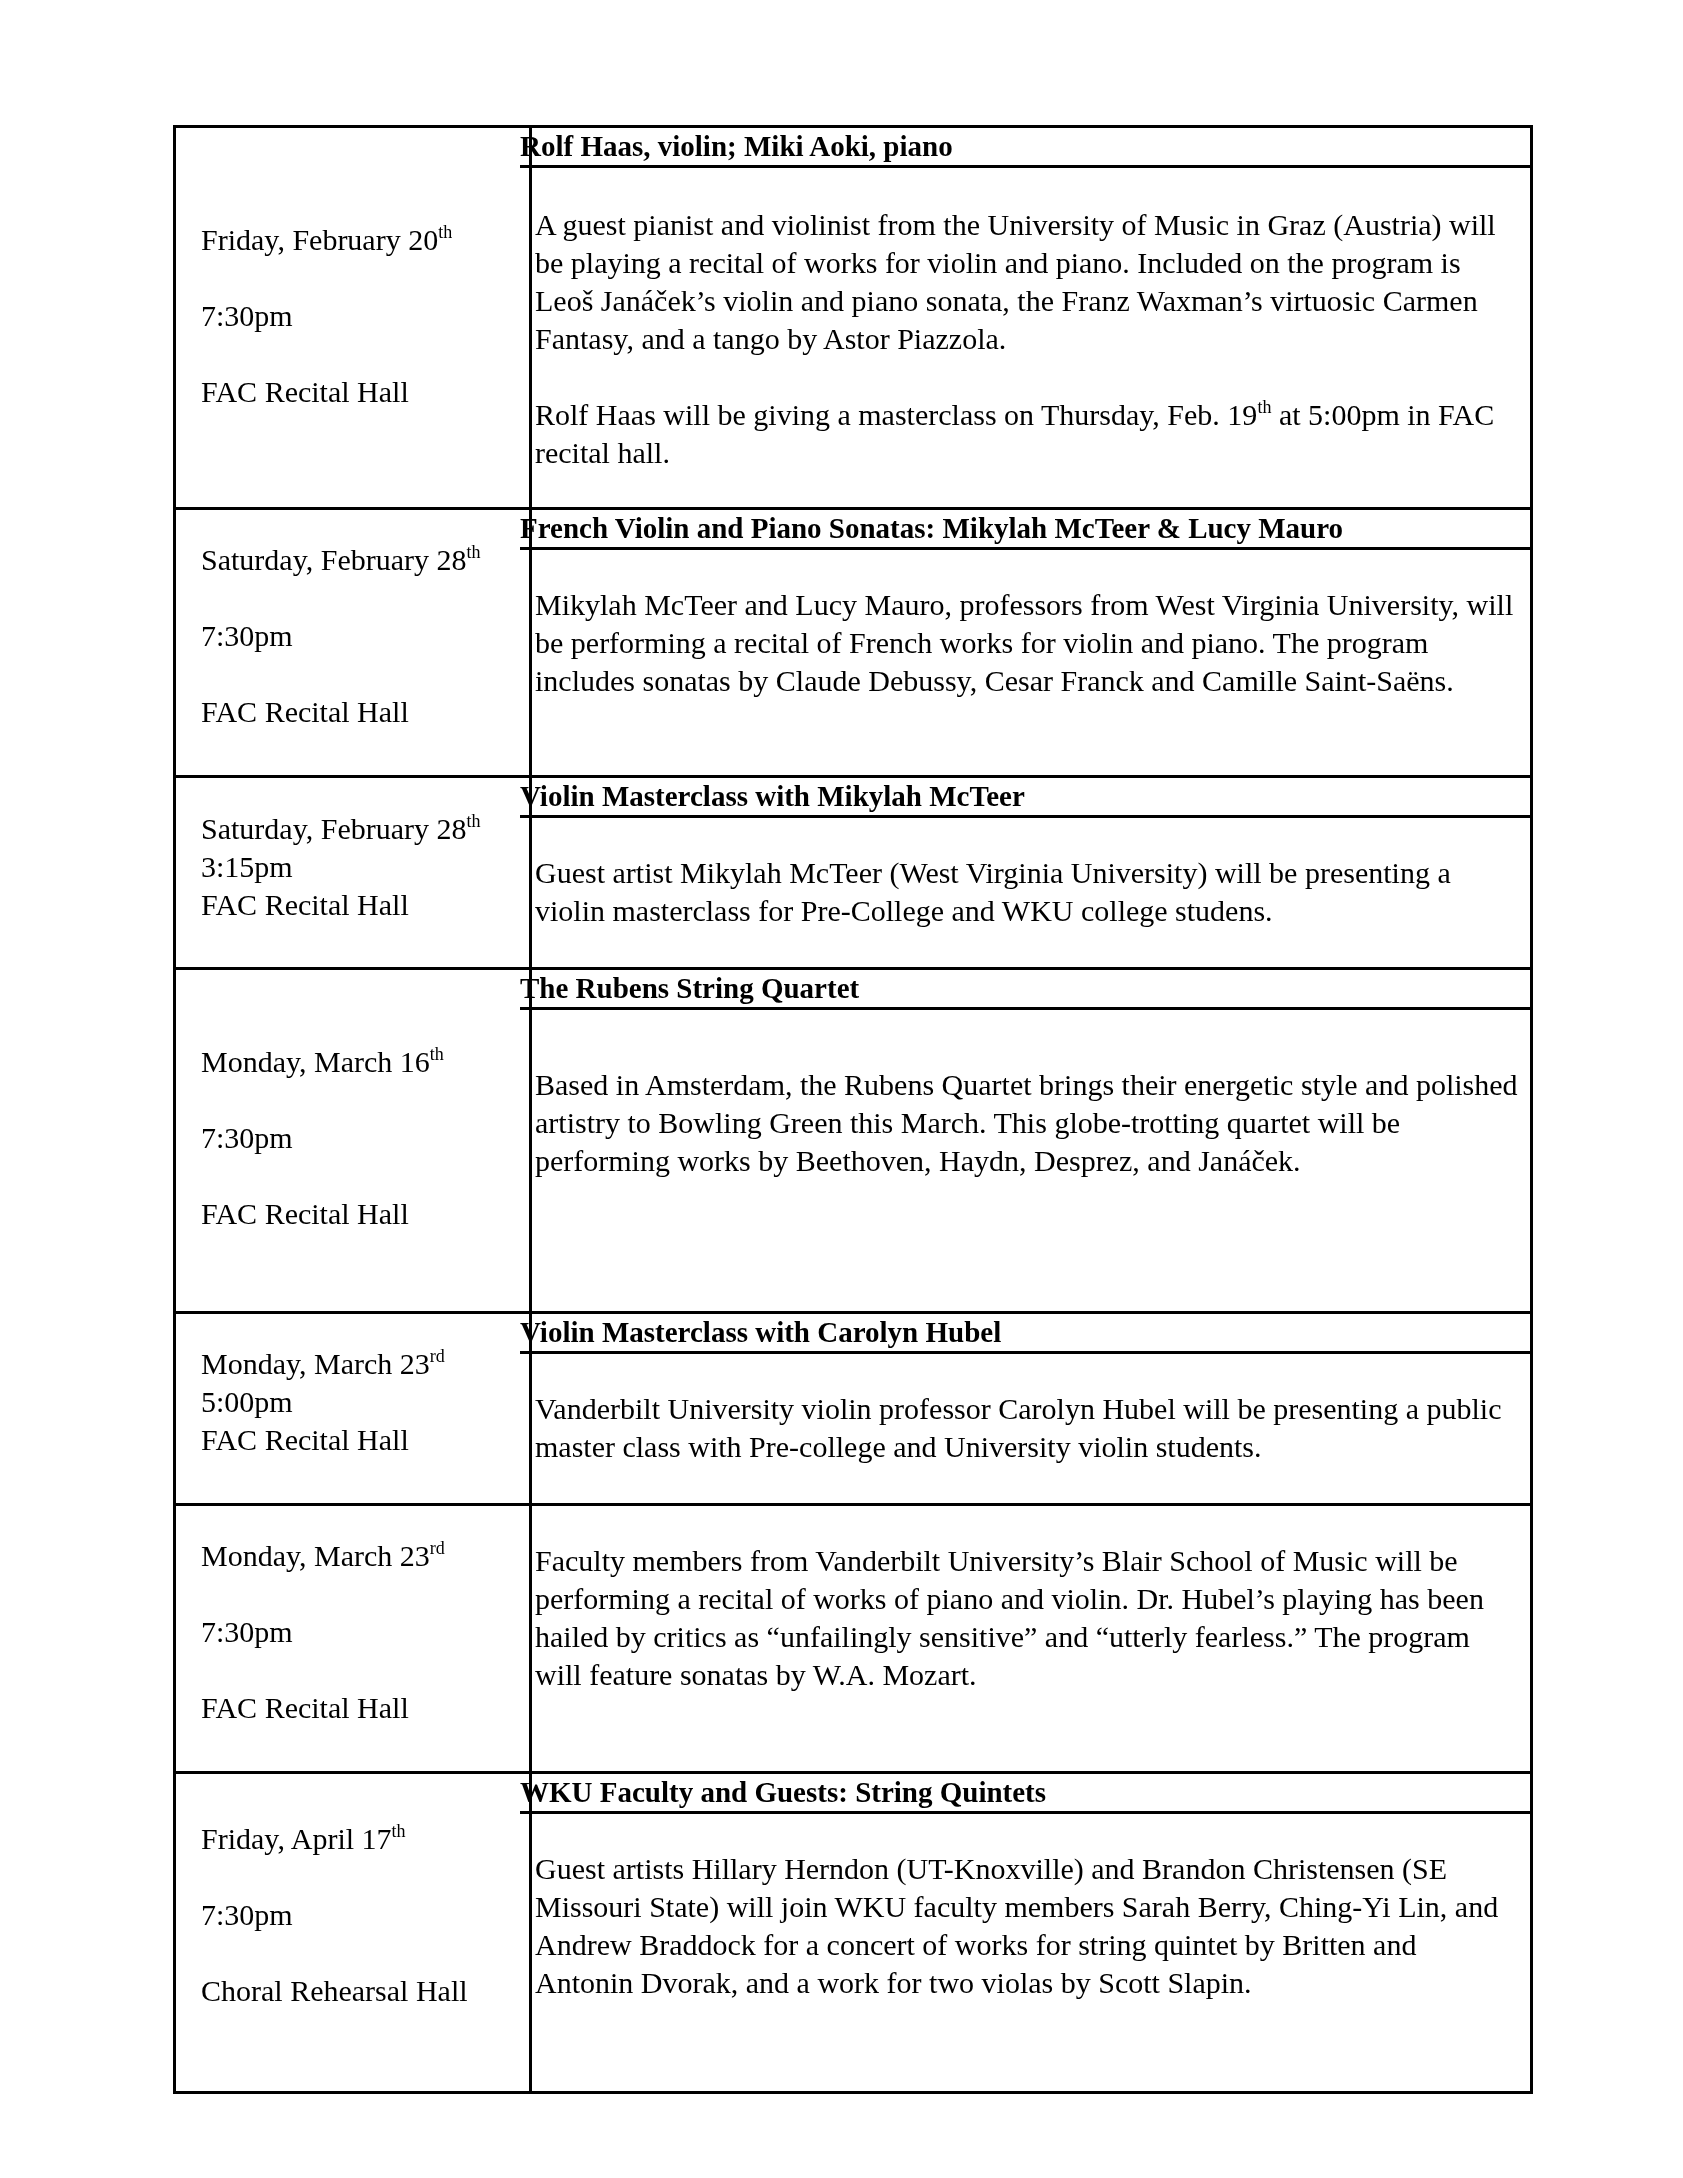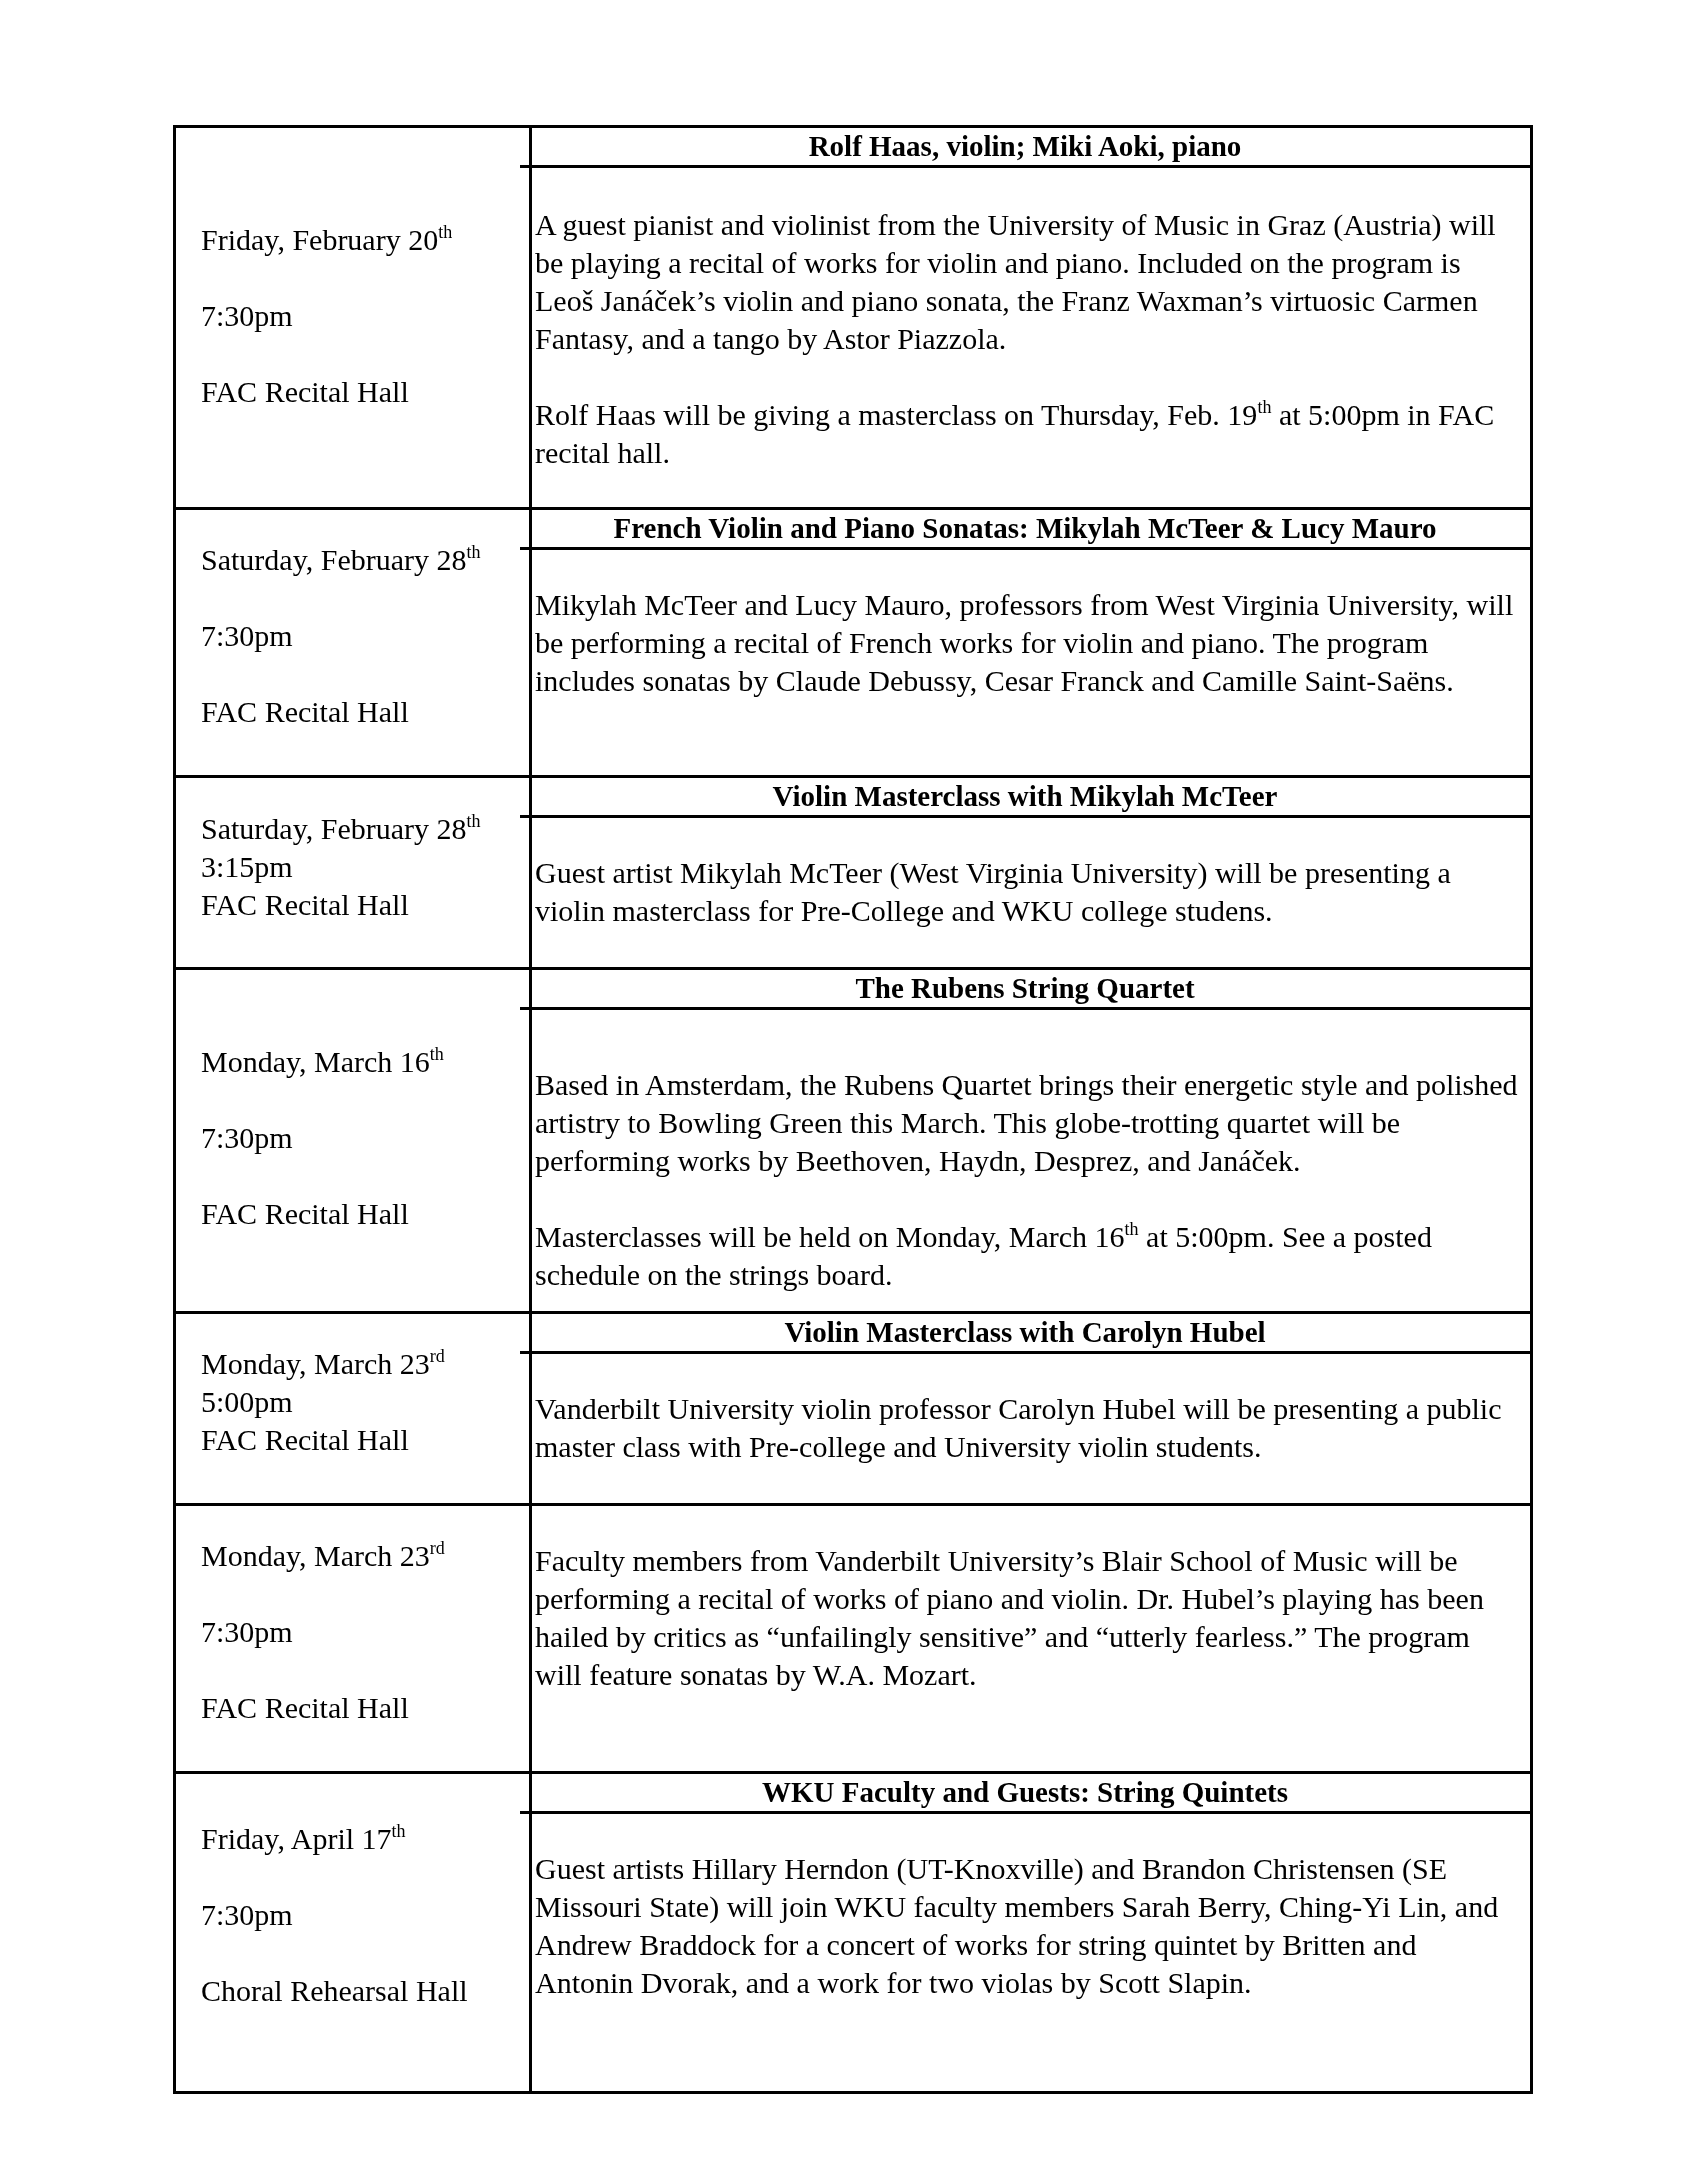--- a/index.html
+++ b/index.html
@@ -5,21 +5,21 @@
   html, body { margin: 0; padding: 0; background: #ffffff; }
   body { width: 1683px; height: 2178px; position: relative; overflow: hidden;
          font-family: "Liberation Serif", "DejaVu Serif", serif; color: #000; }
   .tbl { position: absolute; left: 173px; top: 125px; width: 1360px; height: 1969px;
          border: 3px solid #000; box-sizing: border-box; }
   .row { position: absolute; left: 0; width: 100%; box-sizing: border-box; }
   .row + .row { border-top: 3px solid #000; }
   .left { position: absolute; left: 12px; top: 0; bottom: 0; width: 344px;
           border-right: 3px solid #000; box-sizing: border-box; }
   .right { position: absolute; left: 344px; right: 0; top: 0; bottom: 0; }
-  .title { height: 37px; border-bottom: 3px solid #000; text-align: center;
+  .title { height: 37px; border-bottom: 3px solid #000; 
            font-weight: bold; font-size: 29px; line-height: 37px; white-space: nowrap; }
   .body { padding: 0 10px 0 15px; font-size: 30px; line-height: 38px; }
   .body p { margin: 0; }
   .lefttext { position: absolute; left: 13px; font-size: 30px; line-height: 38px; }
   .lefttext div { white-space: nowrap; }
   sup { font-size: 18px; line-height: 0; vertical-align: 12px; }
   .gap { height: 38px; }
 </style>
 </head>
 <body>
@@ -88,21 +88,20 @@
         <div>7:30pm</div>
         <div class="gap"></div>
         <div>FAC Recital Hall</div>
       </div>
     </div>
     <div class="right">
       <div class="title">The Rubens String Quartet</div>
       <div class="body" style="padding-top:56px;">
         <p>Based in Amsterdam, the Rubens Quartet brings their energetic style and polished artistry to Bowling Green this March. This globe-trotting quartet will be performing works by Beethoven, Haydn, Desprez, and Janáček.</p>
         <div class="gap"></div>
-        <p><span>Masterclasses will be held on Monday, March 16</span><sup>th</sup><span> at 5:00pm. See a posted schedule on the strings board.</span></p>
       </div>
     </div>
   </div>
 
   <div class="row" style="top:1183px; height:195px;">
     <div class="left">
       <div class="lefttext" style="top:31px;">
         <div><span>Monday, March 23</span><sup>rd</sup></div>
         <div>5:00pm</div>
         <div>FAC Recital Hall</div>

